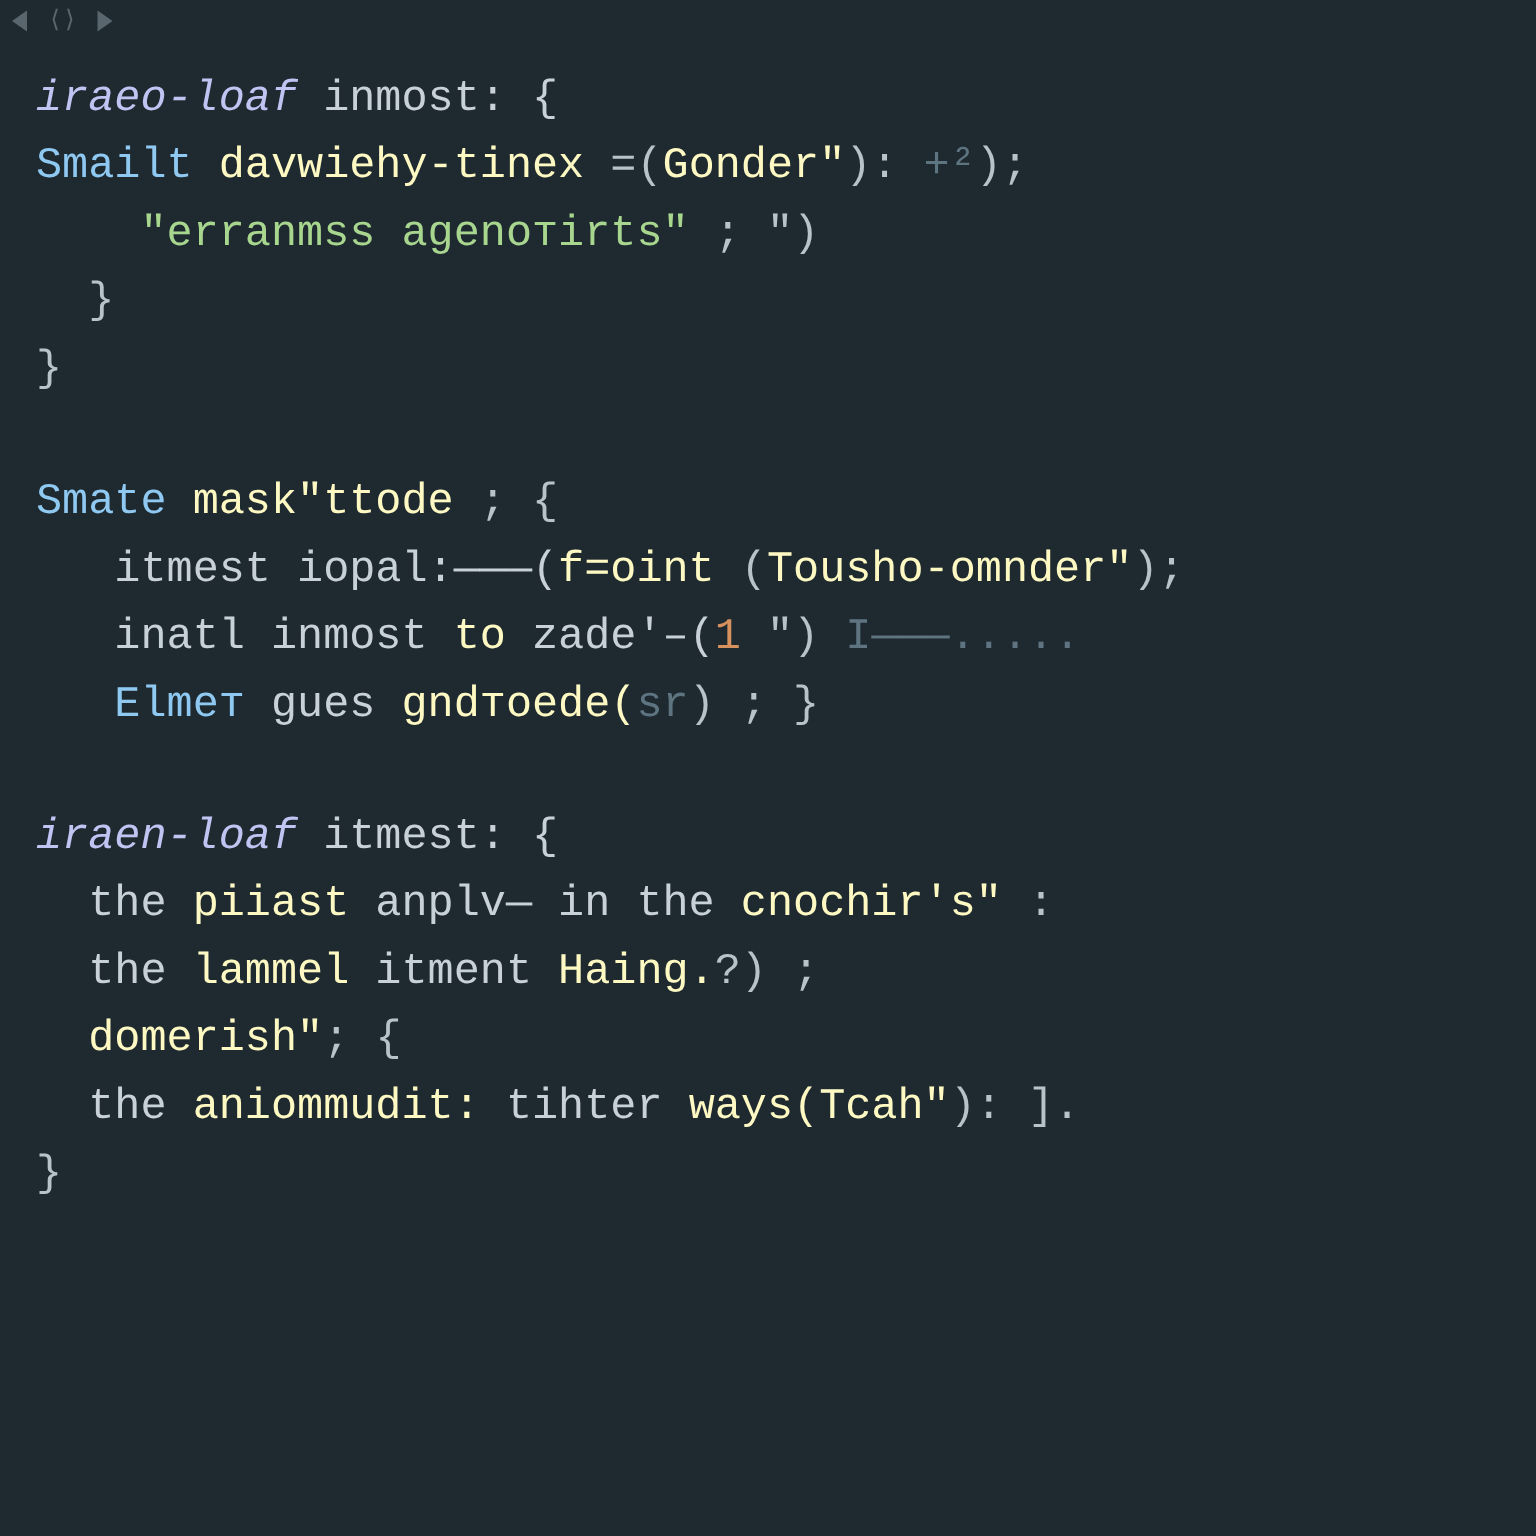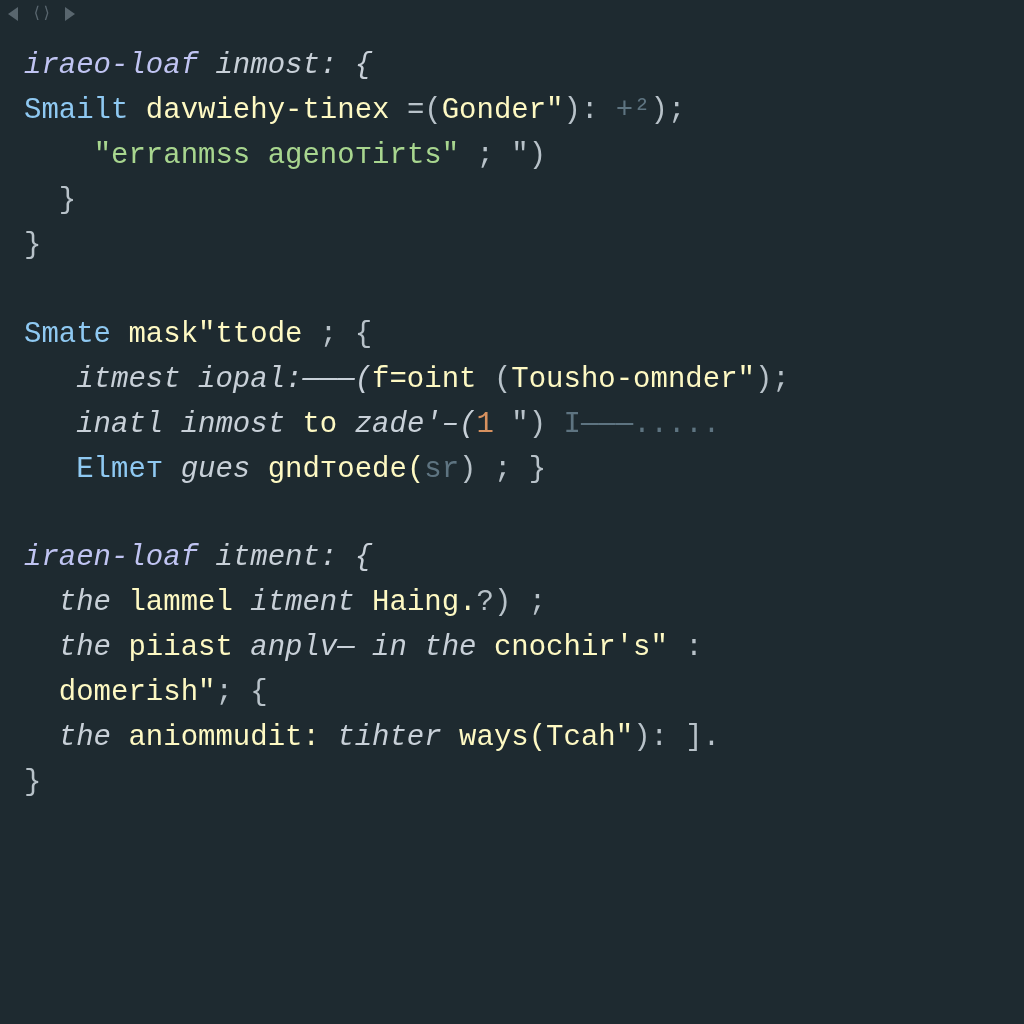--- a/index.html
+++ b/index.html
@@ -39,21 +39,21 @@
     color: #8a98a2;
     font-size: 16px;
   }
   .editor {
     padding: 18px 24px 10px 24px;
   }
   .line { white-space: pre; }
   .blank { height: 44px; }
   .kw   { color: #c0c4f2; font-style: italic; }  
   .type { color: #8fc9f2; text-align: center; }  
-  .id   { color: #c8d0d8; font-style: italic; }  
+  .id   { color: #c8d0d8; }  
   .fn   { color: #fef9c3; }  
   .str  { color: #a8d68f; }  
   .num  { color: #d7915f; }  
   .punc { color: #b8c2c9; }  
   .dim  { color: #5e7481; }
 </style>
 </head>
 <body>
 
 <div class="topbar">
@@ -72,20 +72,20 @@
 
   <div class="blank"></div>
 
   <div class="line"><span class="type">Smate</span><span class="fn"> mаsk"ttode </span><span class="punc">; {</span></div>
   <div class="line"><span class="id">   itmest iopal:———(</span><span class="fn">f=oіnt</span><span class="punc"> (</span><span class="fn">Тousho-omnder"</span><span class="punc">);</span></div>
   <div class="line"><span class="id">   inatl inmost </span><span class="fn">to</span><span class="id"> zade'–(</span><span class="num">1</span><span class="punc"> ") </span><span class="dim">I———.....</span></div>
   <div class="line"><span class="id">   </span><span class="type">Elmет</span><span class="id"> gues </span><span class="fn">gndтoede(</span><span class="dim">ѕr</span><span class="punc">) ; }</span></div>
 
   <div class="blank"></div>
 
-  <div class="line"><span class="kw">iraen-loaf</span><span class="id"> itment: {</span></div>
+  <div class="line"><span class="kw">iraen-loaf</span><span class="id"> itmest: {</span></div>
+  <div class="line"><span class="id">  the </span><span class="fn">pіiast</span><span class="id"> anplv— in the </span><span class="fn">cnochir′s"</span><span class="punc"> :</span></div>
   <div class="line"><span class="id">  the </span><span class="fn">lammel</span><span class="id"> itment </span><span class="fn">Hаing.</span><span class="punc">?) ;</span></div>
-  <div class="line"><span class="id">  the </span><span class="fn">pіiast</span><span class="id"> anplv— in the </span><span class="fn">cnochir′s"</span><span class="punc"> :</span></div>
   <div class="line"><span class="id">  </span><span class="fn">domerish"</span><span class="punc">; {</span></div>
   <div class="line"><span class="id">  the </span><span class="fn">anіommudit:</span><span class="id"> tihter </span><span class="fn">ways(</span><span class="fn">Тcah"</span><span class="punc">): ].</span></div>
   <div class="line"><span class="punc">}</span></div>
 
 </div>
 
 </body></html>

